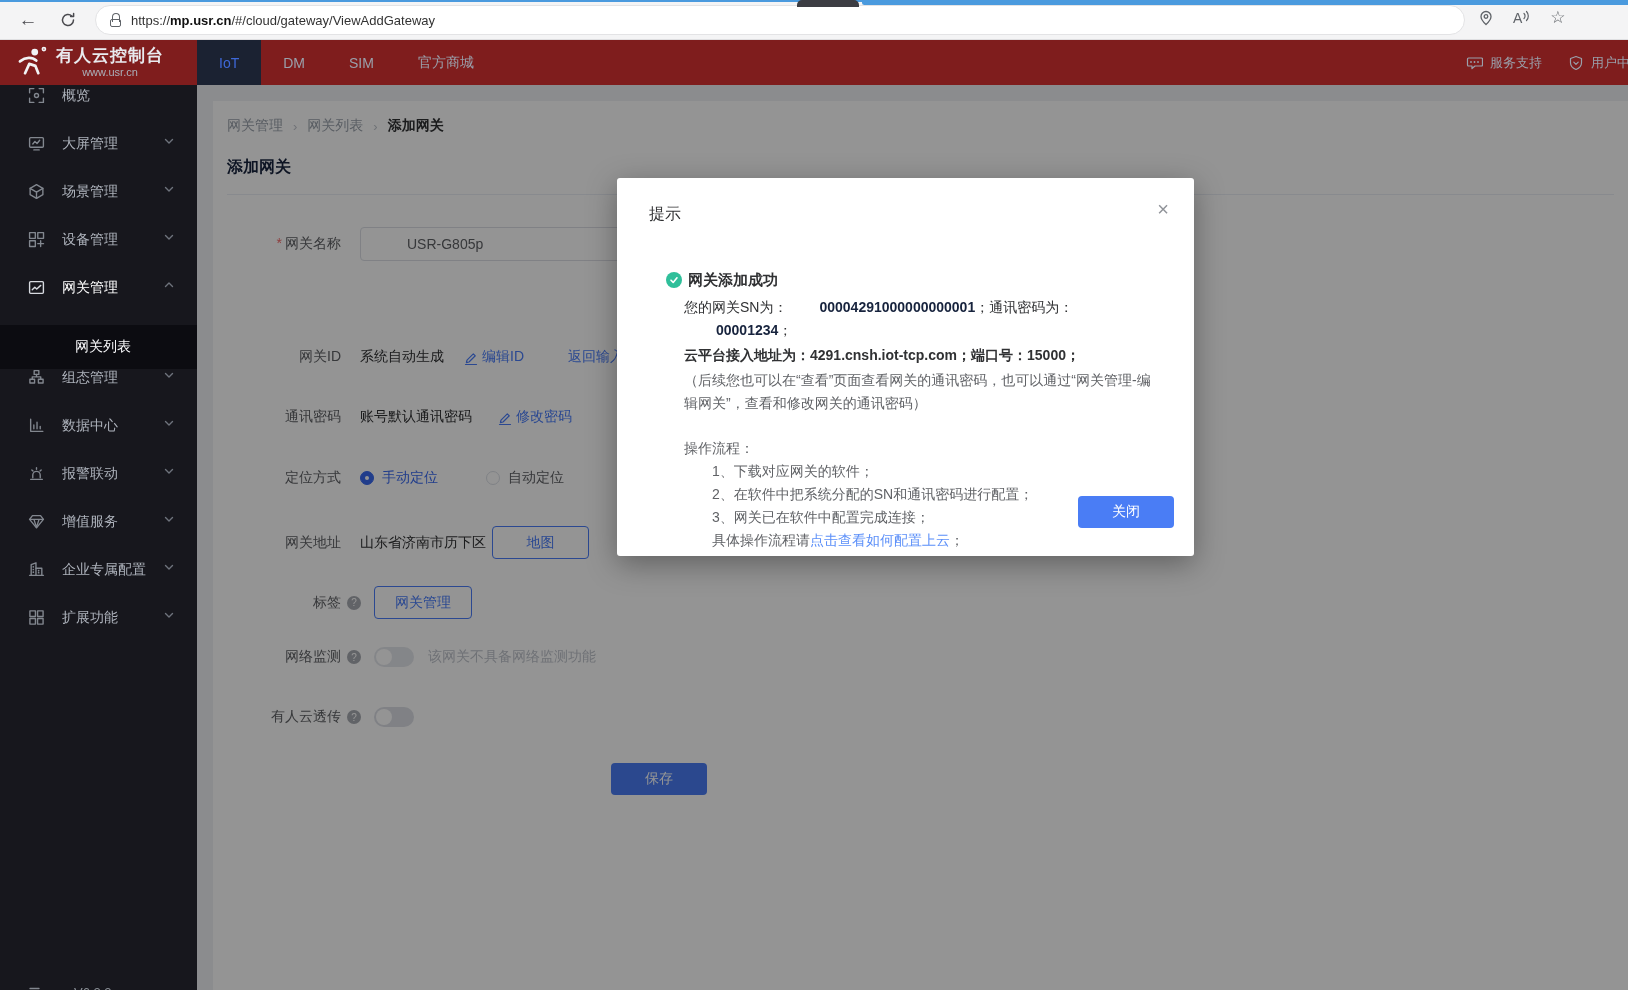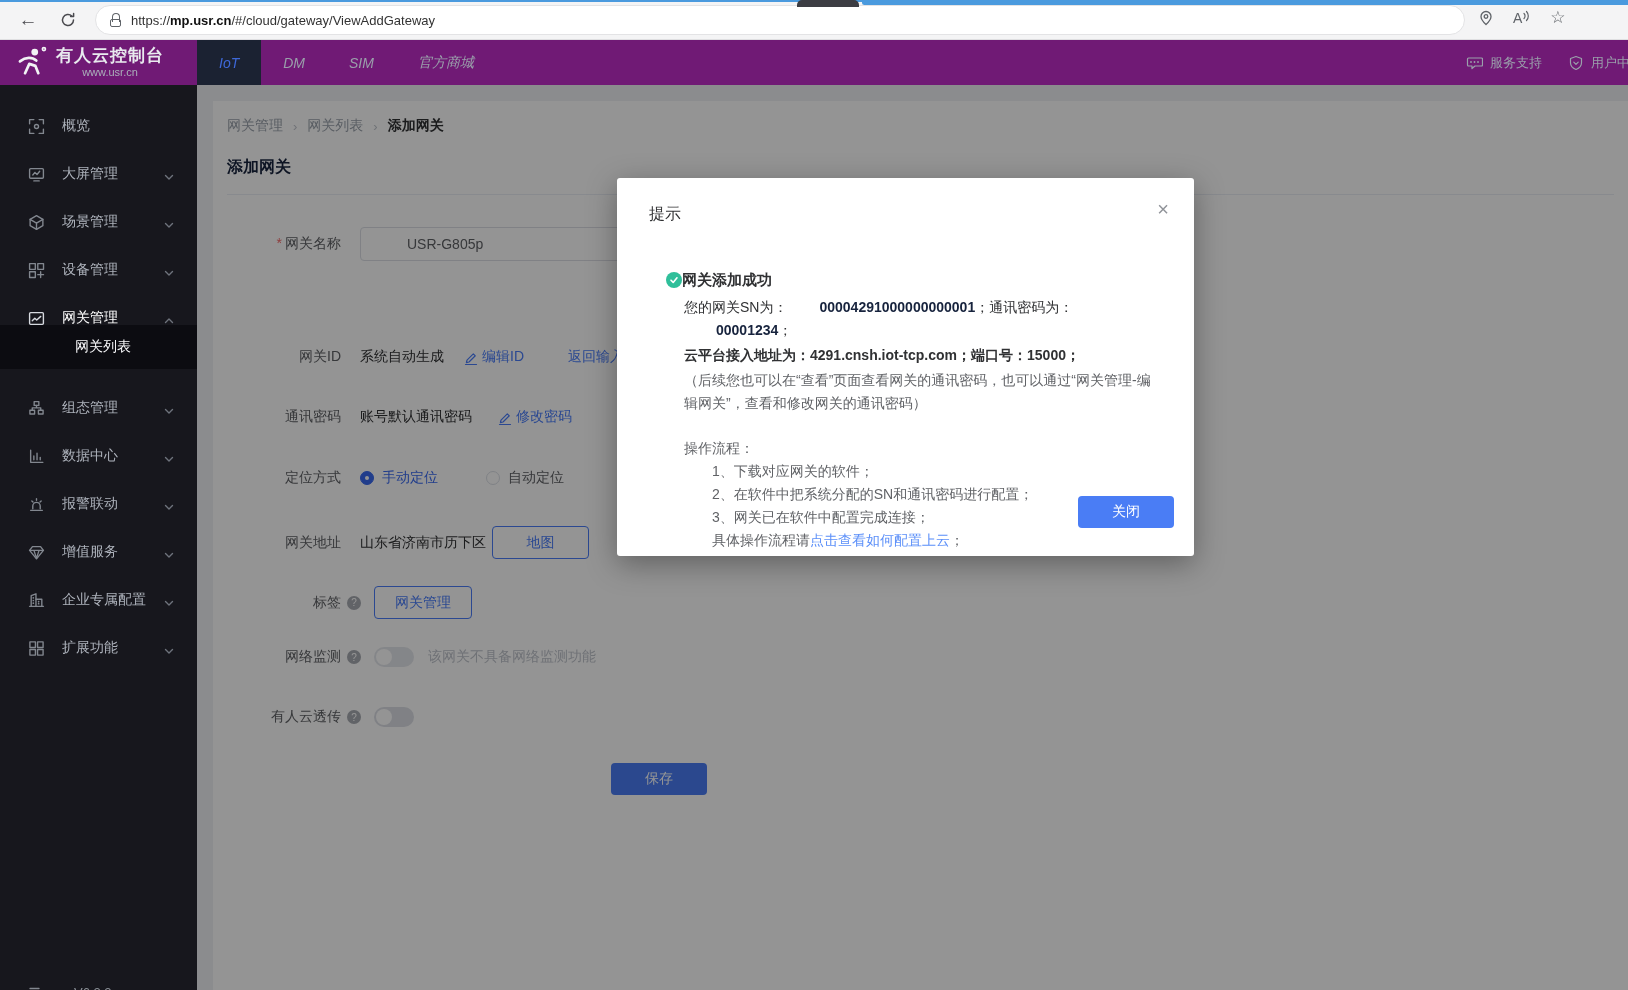--- a/index.html
+++ b/index.html
@@ -18,36 +18,36 @@
   .lock-icon{width:11px;height:14px;position:relative;margin-right:10px;flex:0 0 auto;}
   .lock-icon .shackle{position:absolute;top:0;left:1.5px;width:8px;height:9px;border:1.4px solid #5f6368;border-bottom:none;border-radius:5px 5px 0 0;}
   .lock-icon .body{position:absolute;bottom:0;left:0;width:11px;height:8px;border:1.4px solid #5f6368;border-radius:2px;}
   .addr .url{font-size:13px;color:#333;white-space:nowrap;}
   .addr .url b{color:#111;}
   .browser .right-icons{position:absolute;top:7px;left:1478px;display:flex;gap:19px;align-items:center;color:#5f6368;}
   .read-aloud{display:flex;align-items:flex-start;font-size:14px;color:#5f6368;}
   .star-glyph{font-size:17px;color:#5f6368;}
 
   
-  .topnav{position:absolute;top:40px;left:0;width:100%;height:45px;background:#701a75;z-index:40;display:flex;align-items:stretch;overflow:hidden;}
+  .topnav{position:absolute;top:40px;left:0;width:100%;height:45px;background:#7f1d1d;z-index:40;display:flex;align-items:stretch;overflow:hidden;}
   .logo{width:197px;display:flex;align-items:center;padding-left:14px;flex:0 0 auto;}
   .logo-mark{width:34px;height:34px;margin-right:8px;flex:0 0 auto;}
   .logo-txt{display:flex;flex-direction:column;align-items:center;line-height:1.1;}
   .logo-title{color:#e8eaee;font-size:17px;font-weight:bold;letter-spacing:1px;}
   .logo-sub{color:#aab0ba;font-size:11px;margin-top:1px;}
   .nav-tabs{display:flex;align-items:stretch;}
-  .nav-tab{padding:0 22px;display:flex;align-items:center;font-size:14px;color:#9aa0ab;cursor:pointer;font-style:italic;}
+  .nav-tab{padding:0 22px;display:flex;align-items:center;font-size:14px;color:#9aa0ab;cursor:pointer;}
   .nav-tab.active{background:#1b2232;color:#3e68d8;}
   .nav-right{position:absolute;left:1466px;top:0;height:45px;display:flex;align-items:center;gap:26px;color:#9aa0ab;font-size:13px;white-space:nowrap;}
   .nav-right .grp{display:flex;align-items:center;gap:7px;cursor:pointer;}
   .nav-right svg{display:block;}
 
   
   .sidebar{position:absolute;top:85px;left:0;width:197px;height:905px;background:#17171d;z-index:40;}
-  .side-item{position:absolute;left:0;width:197px;height:48px;display:flex;align-items:flex-end;padding-left:28px;color:#adb2bb;font-size:14px;cursor:pointer;}
+  .side-item{position:absolute;left:0;width:197px;height:48px;display:flex;align-items:flex-start;padding-left:28px;color:#adb2bb;font-size:14px;cursor:pointer;}
   .side-item .s-ico{width:17px;height:17px;margin-right:17px;color:#82878f;flex:0 0 auto;}
   .side-item .s-label{flex:1;}
   .side-item .chev{width:12px;height:12px;margin-right:22px;color:#6e737c;}
   .side-item.active{color:#fff;}
   .side-item.active .s-ico{color:#d7dae0;}
   .sub-item{position:absolute;left:0;width:197px;height:44px;background:#0c0c11;display:flex;align-items:center;padding-left:75px;color:#fbfbfd;font-size:14px;cursor:pointer;}
   .side-version{position:absolute;left:0;top:883px;width:197px;height:48px;display:flex;align-items:center;padding-left:28px;color:#8b9097;font-size:13px;}
   .side-version .s-ico{width:16px;height:16px;margin-right:30px;color:#82878f;}
 
   
@@ -84,21 +84,21 @@
   .muted-note{color:#c0c4cc;margin-left:14px;}
   .btn-primary{height:32px;min-width:96px;padding:0 22px;background:#4a7df5;border:none;border-radius:4px;color:#fff;font-size:14px;display:flex;align-items:center;justify-content:center;cursor:pointer;font-family:inherit;}
   .save-btn{position:absolute;left:398px;top:662px;}
 
   
   .overlay{position:absolute;top:85px;left:197px;width:1431px;height:905px;background:rgba(0,0,0,0.42);z-index:20;}
   .modal{position:absolute;top:178px;left:617px;width:577px;height:378px;background:#fff;border-radius:3px;box-shadow:0 8px 30px rgba(0,0,0,.35);z-index:30;}
   .modal-title{position:absolute;top:26px;left:32px;font-size:16px;color:#303133;}
   .modal-close{position:absolute;top:20px;right:20px;width:22px;height:22px;display:flex;align-items:center;justify-content:center;color:#909399;font-size:20px;cursor:pointer;line-height:1;}
   .modal-body{position:absolute;top:90px;left:49px;width:492px;font-size:14px;color:#606266;line-height:23px;}
-  .result-head{display:flex;align-items:center;margin-bottom:5px;}
+  .result-head{display:flex;align-items:center;gap:6px;margin-bottom:5px;}
   .check-circle{width:16px;height:16px;border-radius:50%;background:#2fbf9a;display:flex;align-items:center;justify-content:center;flex:0 0 auto;}
   .result-title{font-size:15px;font-weight:bold;color:#303133;}
   .mtext{margin-left:18px;}
   .sn-line{color:#303133;}
   .sn-line b{color:#17233d;padding-left:32px;}
   .bold-line{font-weight:bold;color:#303133;margin-top:2px;}
   .note-line{margin-top:2px;}
   .flow-title{margin-top:22px;}
   .step{margin-left:28px;}
   .more-line{margin-left:28px;}

